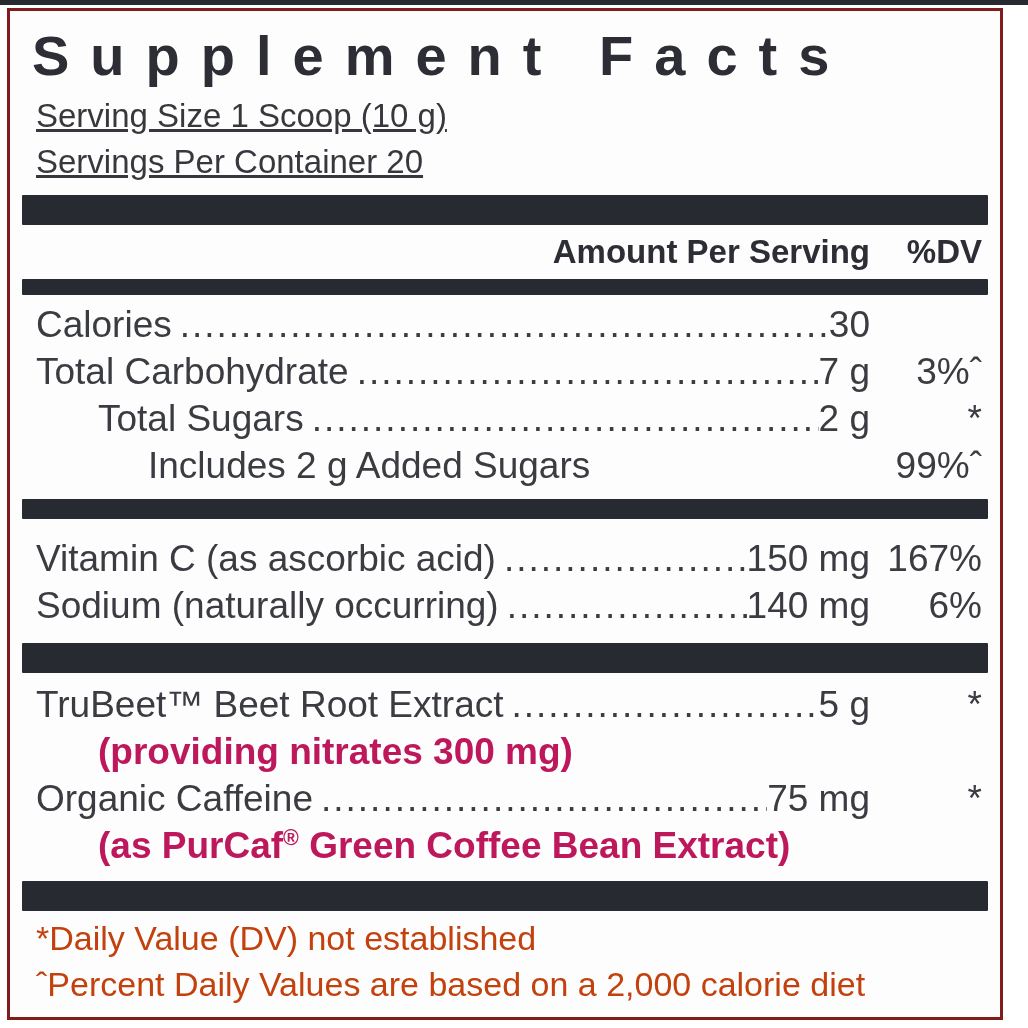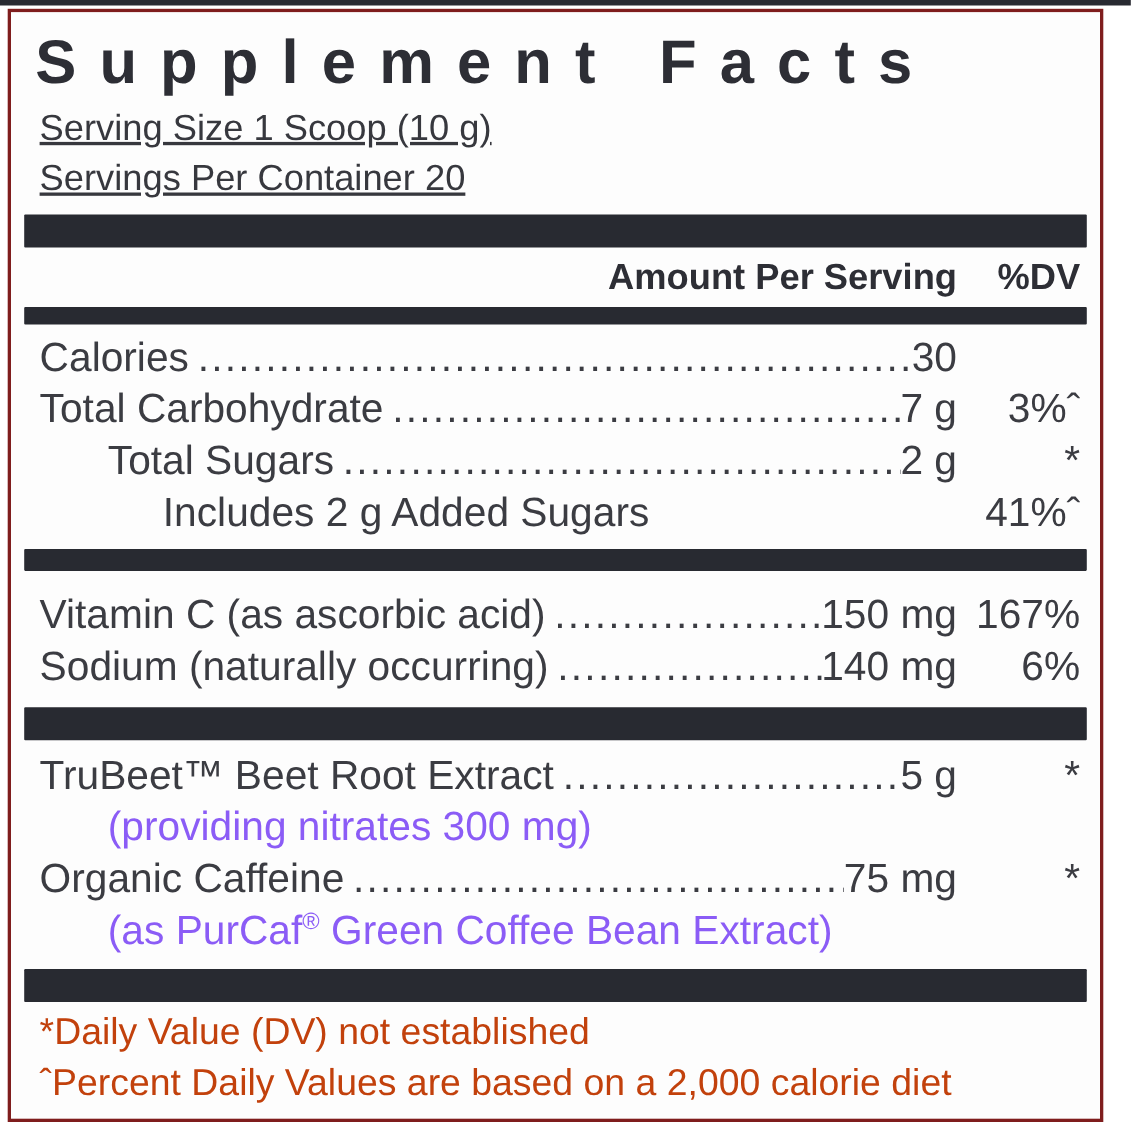--- a/index.html
+++ b/index.html
@@ -100,21 +100,22 @@
     flex: 0 0 112px;
     text-align: right;
     white-space: nowrap;
   }
   .ind1 { padding-left: 76px; }
   .ind2 { padding-left: 126px; }
   .sub-row {
     font-size: 37px;
     line-height: 47px;
     padding-left: 76px;
-    color: #8b5cf6;
+    color: #be185d;
+    font-weight: bold;
   }
   .reg {
     vertical-align: super;
     font-size: 58%;
     line-height: 0;
   }
   .footnotes {
     margin-top: 4px;
     padding-left: 14px;
     font-size: 34px;
@@ -161,21 +162,21 @@
     <div class="row ind1">
       <span class="name">Total Sugars</span>
       <span class="dots"></span>
       <span class="amount">2 g</span>
       <span class="dv">*</span>
     </div>
     <div class="row ind2 no-dots">
       <span class="name">Includes 2 g Added Sugars</span>
       <span class="dots"></span>
       <span class="amount"></span>
-      <span class="dv">41%ˆ</span>
+      <span class="dv">99%ˆ</span>
     </div>
   </div>
 
   <div class="bar bar3"></div>
 
   <div class="rows sect2">
     <div class="row">
       <span class="name">Vitamin C (as ascorbic acid)</span>
       <span class="dots"></span>
       <span class="amount">150 mg</span>

